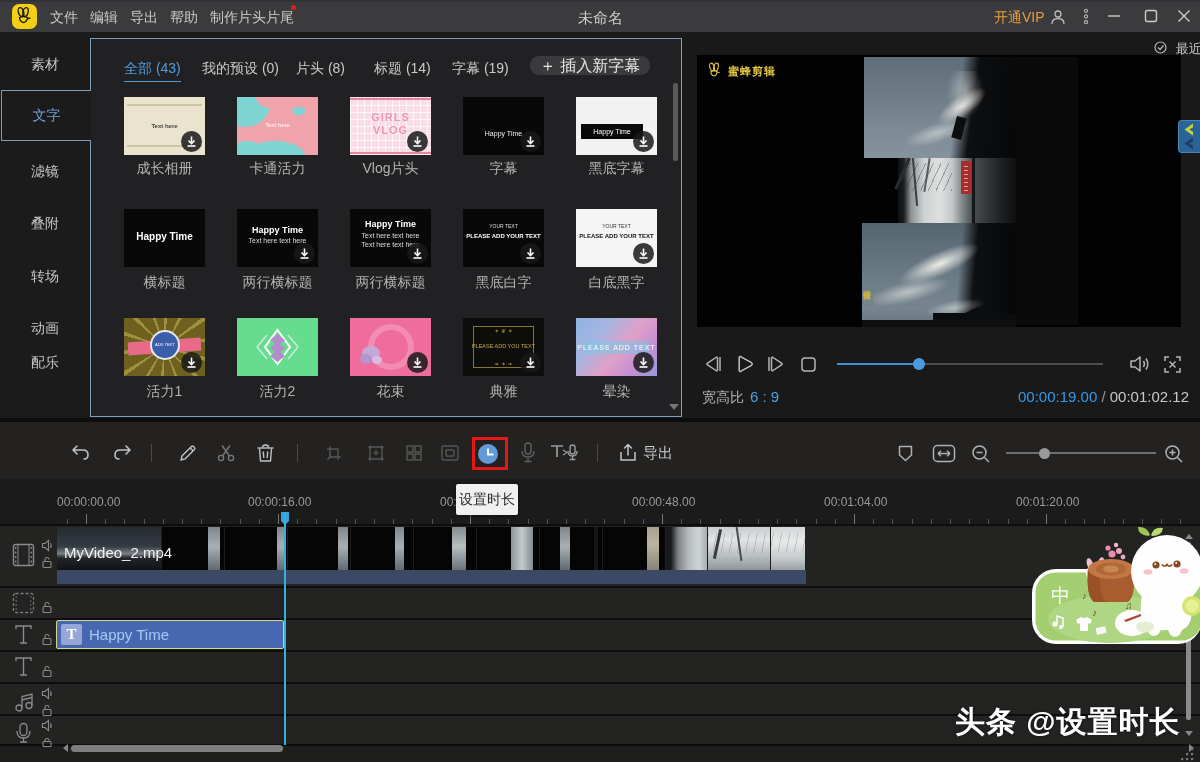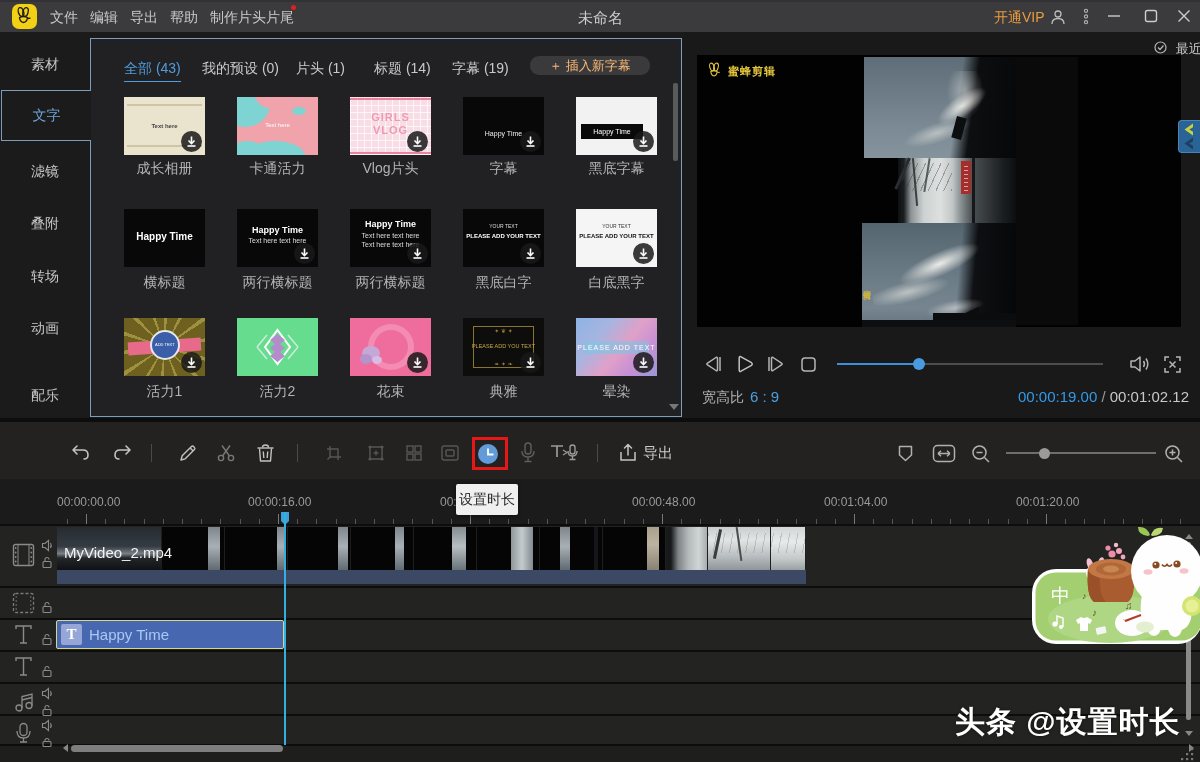--- a/index.html
+++ b/index.html
@@ -71,30 +71,30 @@
 <svg class="icon" style="left:1176px;top:8px;" width="16" height="16" viewBox="0 0 16 16">
     <path d="M2.5 2.5 L13.5 13.5 M13.5 2.5 L2.5 13.5" stroke="#ccc" stroke-width="1.4"></path>
   </svg>
 
 <div id="sidebar" class="abs"></div>
 <div class="abs sideitem" style="top:38px;">素材</div>
 <div class="abs sideitem" style="top:145px;">滤镜</div>
 <div class="abs sideitem" style="top:197px;">叠附</div>
 <div class="abs sideitem" style="top:250px;">转场</div>
 <div class="abs sideitem" style="top:302px;">动画</div>
-<div class="abs sideitem" style="top:369px;">配乐</div>
+<div class="abs sideitem" style="top:336px;">配乐</div>
 
 <div id="panel" class="abs"></div>
 <div id="seltab" class="abs">文字</div>
 <div class="abs" style="left:124px;top:60px;font-size:14px;color:#4e9ddd;border-bottom:1px solid #4e9ddd;padding-bottom:3px;">全部 (43)</div>
 <div class="abs tabtxt" style="left:202px;top:60px;">我的预设 (0)</div>
-<div class="abs tabtxt" style="left:296px;top:60px;">片头 (1)</div>
+<div class="abs tabtxt" style="left:296px;top:60px;">片头 (8)</div>
 <div class="abs tabtxt" style="left:374px;top:60px;">标题 (14)</div>
 <div class="abs tabtxt" style="left:452px;top:60px;">字幕 (19)</div>
-<div class="abs" style="left:530px;top:56px;width:120px;height:19px;border-radius:9px;background:#3a3a3c;color:#fdba74;font-size:13px;text-align:center;line-height:19px;">＋ 插入新字幕</div>
+<div class="abs" style="left:530px;top:56px;width:120px;height:19px;border-radius:9px;background:#3a3a3c;color:#e5e5e5;font-size:16px;text-align:center;line-height:19px;">＋ 插入新字幕</div>
 
 <div class="abs" style="left:673px;top:83px;width:5px;height:78px;border-radius:2px;background:#5a5a5a;"></div>
 <div class="abs" style="left:669px;top:404px;width:0;height:0;border:5px solid transparent;border-top:6px solid #777;"></div>
 
 <div id="thumbs">
 <div class="abs thumb" style="left:124px;top:97px;">
       <div style="position:absolute;inset:0;background:#eae3cd;"></div>
       <div style="position:absolute;left:3px;top:7px;right:3px;height:2px;background:#cfc4a4;"></div>
       <div style="position:absolute;left:3px;bottom:8px;right:3px;height:2px;background:#cfc4a4;"></div>
       <div style="position:absolute;left:0;top:26px;width:100%;text-align:center;font-size:6px;color:#444;font-weight:bold;">Text here</div>

